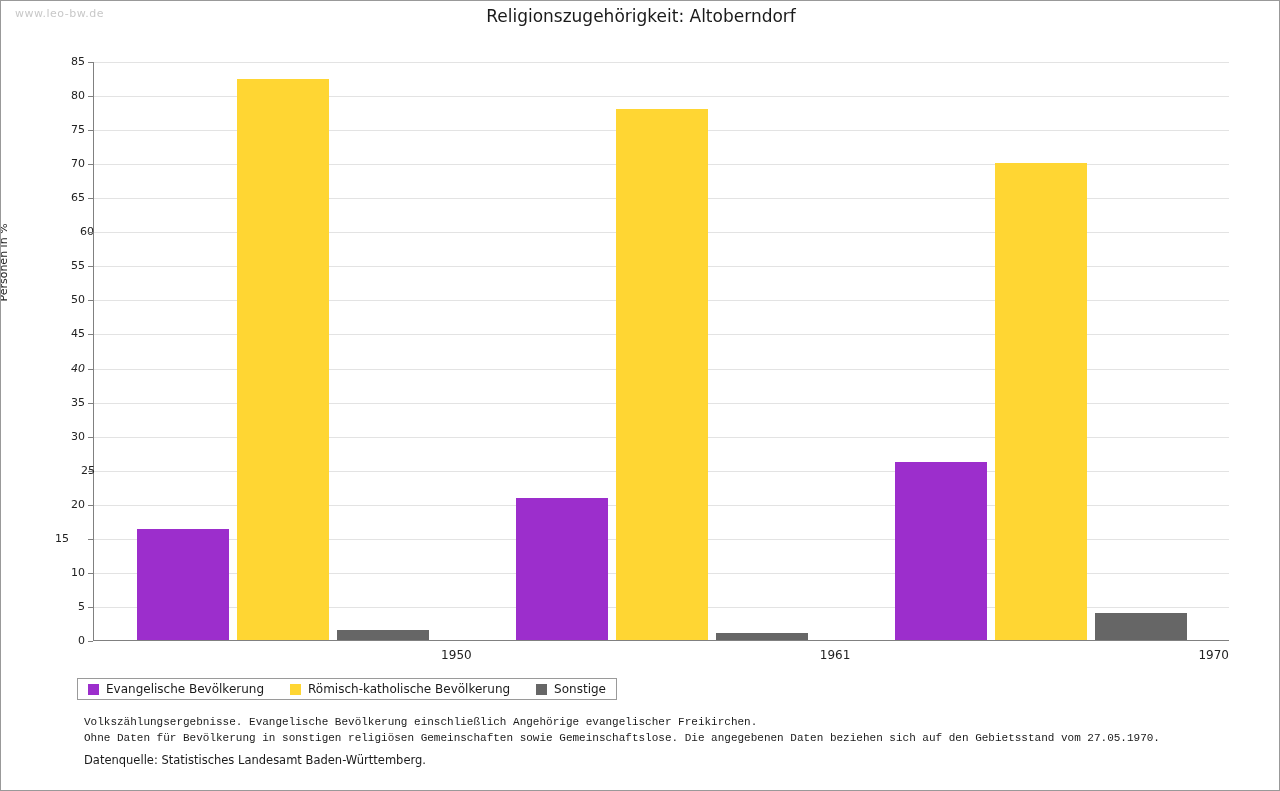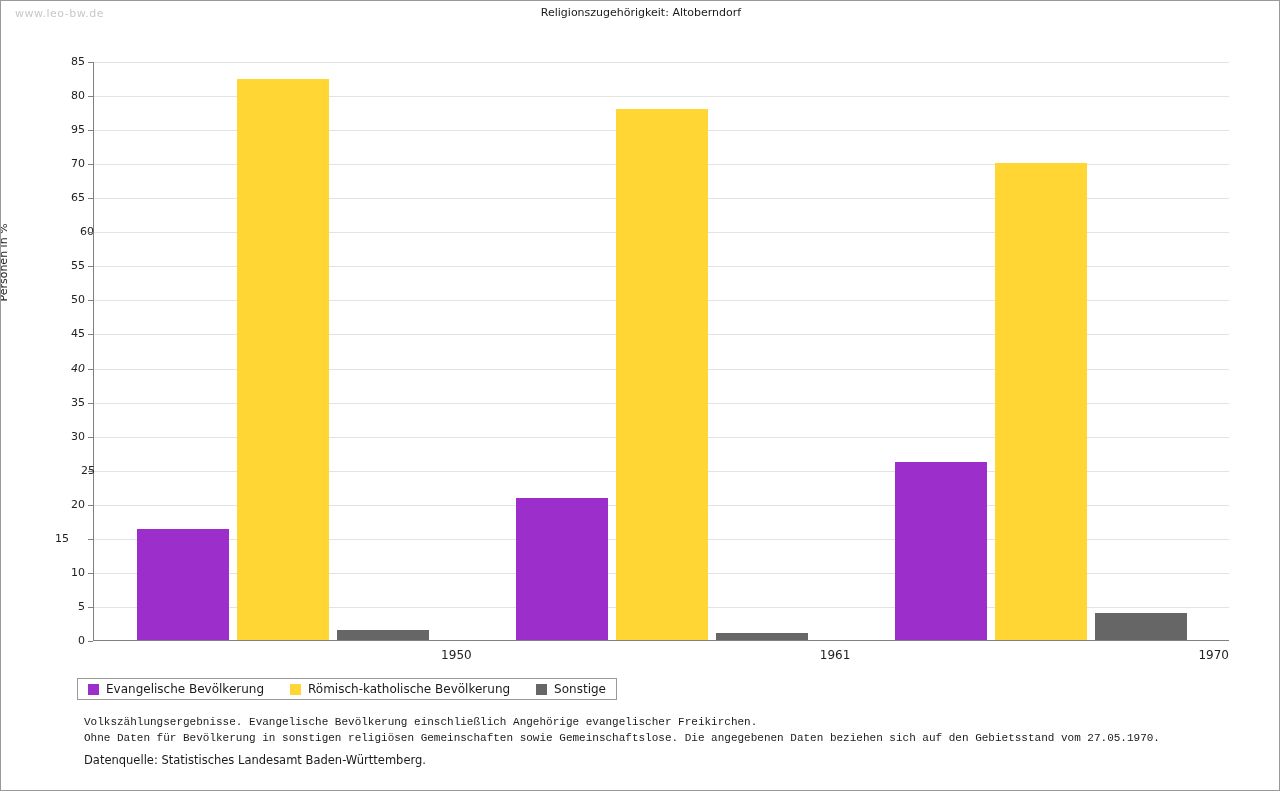--- a/index.html
+++ b/index.html
@@ -26,21 +26,21 @@
     font-size: 11px;
     color: #c8c8c8;
     letter-spacing: 0.5px;
   }
   #chart-title {
     position: absolute;
     left: 0;
     top: 5px;
     width: 1280px;
     text-align: center;
-    font-size: 11px;
+    font-size: 17px;
     color: #1a1a1a;
   }
   
   #plot {
     position: absolute;
     left: 92px;
     top: 61px;
     width: 1136px;
     height: 579px;
     border-left: 1px solid #808080;
@@ -211,21 +211,21 @@
       <div class="ytick-label" style="left: 58px; width: 26px; top: 292.412px;">50</div>
       <div class="ytick-mark" style="left: 87px; top: 299.412px;"></div>
       <div class="ytick-label" style="left: 58px; width: 26px; top: 258.353px;">55</div>
       <div class="ytick-mark" style="left: 87px; top: 265.353px;"></div>
       <div class="ytick-label" style="left: 67px; width: 26px; top: 224.294px;">60</div>
       <div class="ytick-mark" style="left: 87px; top: 231.294px;"></div>
       <div class="ytick-label" style="left: 58px; width: 26px; top: 190.235px;">65</div>
       <div class="ytick-mark" style="left: 87px; top: 197.235px;"></div>
       <div class="ytick-label" style="left: 58px; width: 26px; top: 156.176px;">70</div>
       <div class="ytick-mark" style="left: 87px; top: 163.176px;"></div>
-      <div class="ytick-label" style="left: 58px; width: 26px; top: 122.118px;">95</div>
+      <div class="ytick-label" style="left: 58px; width: 26px; top: 122.118px;">75</div>
       <div class="ytick-mark" style="left: 87px; top: 129.118px;"></div>
       <div class="ytick-label" style="left: 58px; width: 26px; top: 88.0588px;">80</div>
       <div class="ytick-mark" style="left: 87px; top: 95.0588px;"></div>
       <div class="ytick-label" style="left: 58px; width: 26px; top: 54px;">85</div>
       <div class="ytick-mark" style="left: 87px; top: 61px;"></div>
     </div>
   <div id="xticks">
       <div class="xtick-label" style="left: 92px; width: 378.667px; top: 647px;">1950</div>
       <div class="xtick-label" style="left: 470.667px; width: 378.667px; top: 647px;">1961</div>
       <div class="xtick-label" style="left: 849.333px; width: 378.667px; top: 647px;">1970</div>

